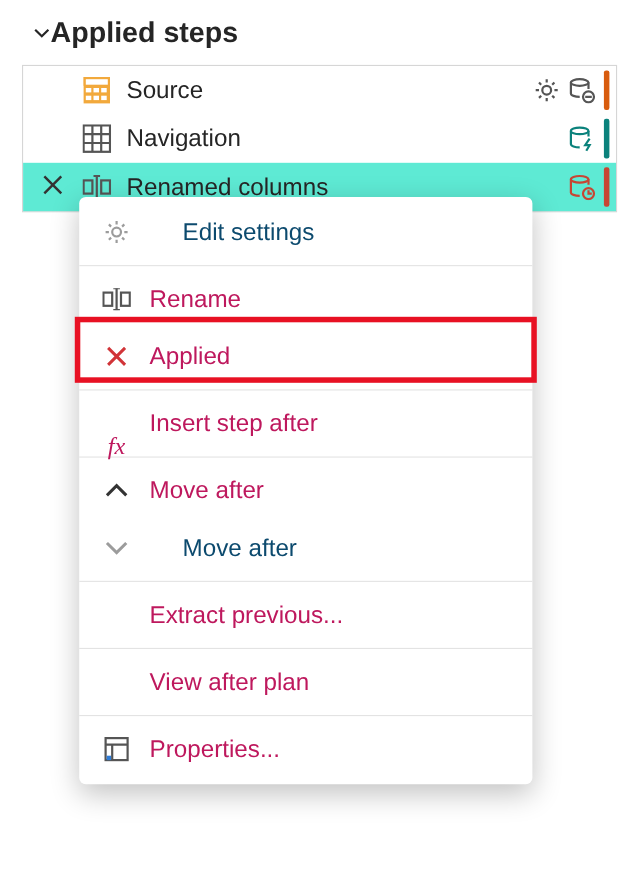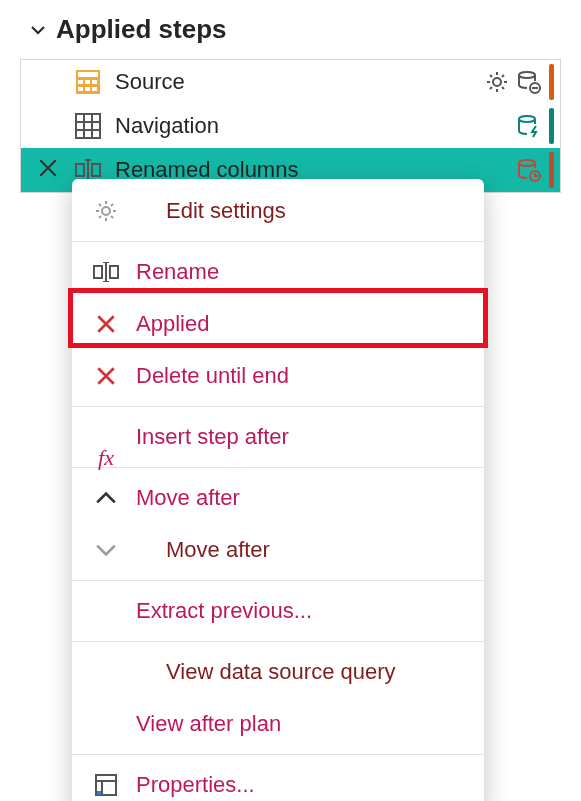--- a/index.html
+++ b/index.html
@@ -9,21 +9,20 @@
     font-size: 21px;
     color: #252525;
     background: #ffffff;
     width: 581px;
     height: 801px;
     overflow: hidden;
   }
   .header {
     display: flex;
     align-items: center;
-    gap: 10px;
     padding: 14px 20px 8px 30px;
     font-weight: 600;
     font-size: 26px;
   }
   .header .chev {
     width: 16px;
     height: 16px;
     transform: rotate(0deg);
   }
   .panel {
@@ -32,21 +31,21 @@
     position: relative;
   }
   .step-row {
     display: flex;
     align-items: center;
     height: 44px;
     padding-left: 54px;
     position: relative;
     justify-content: space-between;
   }
-  .step-row.selected { background: #14b8a6; }
+  .step-row.selected { background: #5eead4; }
   .step-icon {
     width: 26px;
     height: 26px;
     display: flex;
     align-items: center;
     justify-content: center;
     margin-right: 14px;
   }
   .step-label {
     flex: 1;
@@ -86,21 +85,21 @@
   }
   .menu-item {
     display: flex;
     align-items: center;
     height: 52px;
     padding: 0 20px;
     gap: 16px;
     font-size: 22px;
     color: #be185d;
   }
-  .menu-item.disabled { color: #7f1d1d; gap: 46px; }
+  .menu-item.disabled { color: #0c4a6e; gap: 46px; }
   .menu-item .mi-icon {
     width: 28px;
     height: 28px;
     display: flex;
     align-items: center;
     justify-content: center;
   }
   .menu-sep {
     height: 1px;
     background: #e3e3e3;
@@ -246,28 +245,20 @@
     <span>Rename</span>
   </div>
   <div class="menu-item">
     <span class="mi-icon">
       <svg viewBox="0 0 20 20" width="22" height="22">
           <path d="M3 3 L17 17 M17 3 L3 17" stroke="#d13438" stroke-width="2.5"></path>
         </svg>
     </span>
     <span>Applied</span>
   </div>
-  <div class="menu-item">
-    <span class="mi-icon">
-      <svg viewBox="0 0 20 20" width="22" height="22">
-          <path d="M3 3 L17 17 M17 3 L3 17" stroke="#d13438" stroke-width="2.5"></path>
-        </svg>
-    </span>
-    <span>Delete until end</span>
-  </div>
   <div class="menu-sep"></div>
   <div class="menu-item">
     <span class="mi-icon">
       <span style="font-style:italic;font-family:serif;font-size:22px;margin-top:41px;">fx</span>
     </span>
     <span>Insert step after</span>
   </div>
   <div class="menu-sep"></div>
   <div class="menu-item">
     <span class="mi-icon">
@@ -284,24 +275,20 @@
         </svg>
     </span>
     <span>Move after</span>
   </div>
   <div class="menu-sep"></div>
   <div class="menu-item">
     <span class="mi-icon"></span>
     <span>Extract previous...</span>
   </div>
   <div class="menu-sep"></div>
-  <div class="menu-item disabled">
-    <span class="mi-icon"></span>
-    <span>View data source query</span>
-  </div>
   <div class="menu-item">
     <span class="mi-icon"></span>
     <span>View after plan</span>
   </div>
   <div class="menu-sep"></div>
   <div class="menu-item">
     <span class="mi-icon">
       <svg viewBox="0 0 24 24" width="24" height="24">
         <rect x="2" y="2" width="20" height="20" fill="none" stroke="#555" stroke-width="2"></rect>
         <line x1="2" y1="8" x2="22" y2="8" stroke="#555" stroke-width="2"></line>

